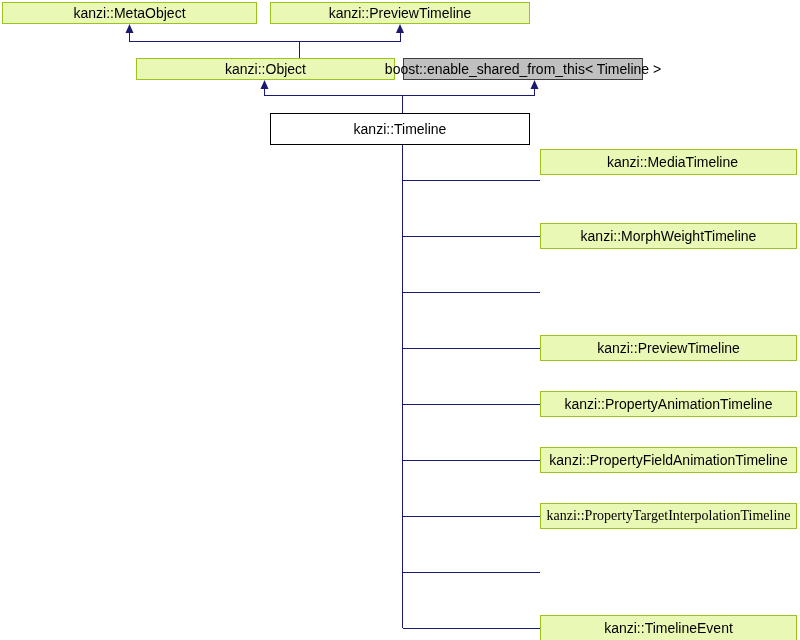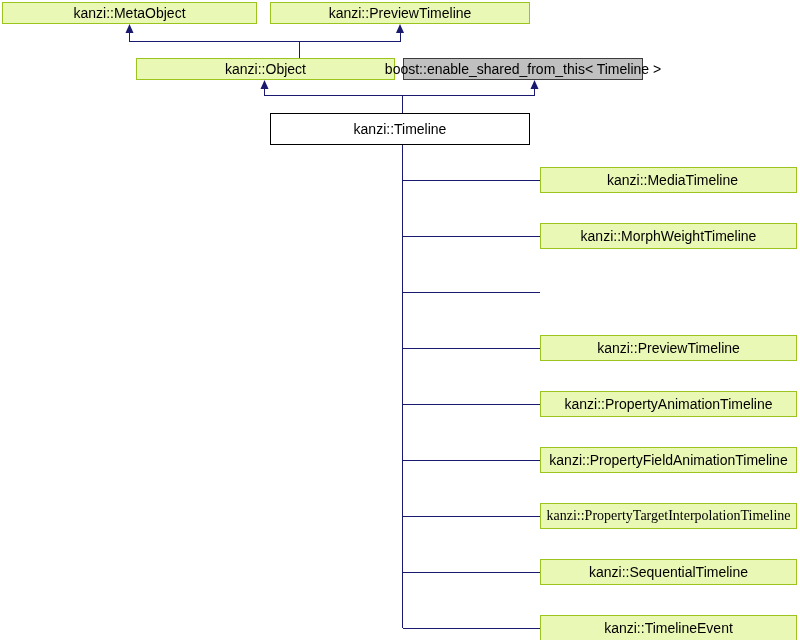--- a/index.html
+++ b/index.html
@@ -42,21 +42,21 @@
     background: #ffffff;
     border: 1px solid #000000;
   }
   
   .n-metaobject      { left: 2px;   top: 2px;   width: 255px; height: 22px; }
   .n-propertyobject  { left: 270px; top: 2px;   width: 260px; height: 22px; }
   .n-object          { left: 136px; top: 58px;  width: 259px; height: 22px; }
   .n-boost           { left: 403px; top: 58px;  width: 240px; height: 22px; }
   .n-timeline        { left: 270px; top: 113px; width: 260px; height: 32px; }
   .n-derived         { left: 540px; width: 257px; height: 26px; }
-  .n-d0 { top: 167px; padding-left: 8px; }
+  .n-d0 { top: 149px; padding-left: 8px; }
   .n-d1 { top: 223px; }
   .n-d2 { top: 279px; }
   .n-d3 { top: 335px; }
   .n-d4 { top: 391px; }
   .n-d5 { top: 447px; }
   .n-d6 { top: 503px; font-family: Liberation Serif, serif; }
   .n-d7 { top: 559px; }
   .n-d8 { top: 615px; }
 </style>
 </head>
@@ -110,17 +110,16 @@
 
 
   <div class="node green n-derived n-d3">kanzi::PreviewTimeline</div>
 
   <div class="node green n-derived n-d4">kanzi::PropertyAnimationTimeline</div>
 
   <div class="node green n-derived n-d5">kanzi::PropertyFieldAnimationTimeline</div>
 
   <div class="node green n-derived n-d6">kanzi::PropertyTargetInterpolationTimeline</div>
 
-  <div class="node green n-derived n-d7">kanzi::SequentialTimeline</div>
 
   <div class="node green n-derived n-d8">kanzi::TimelineEvent</div>
 
 </div>
 
 </body></html>

